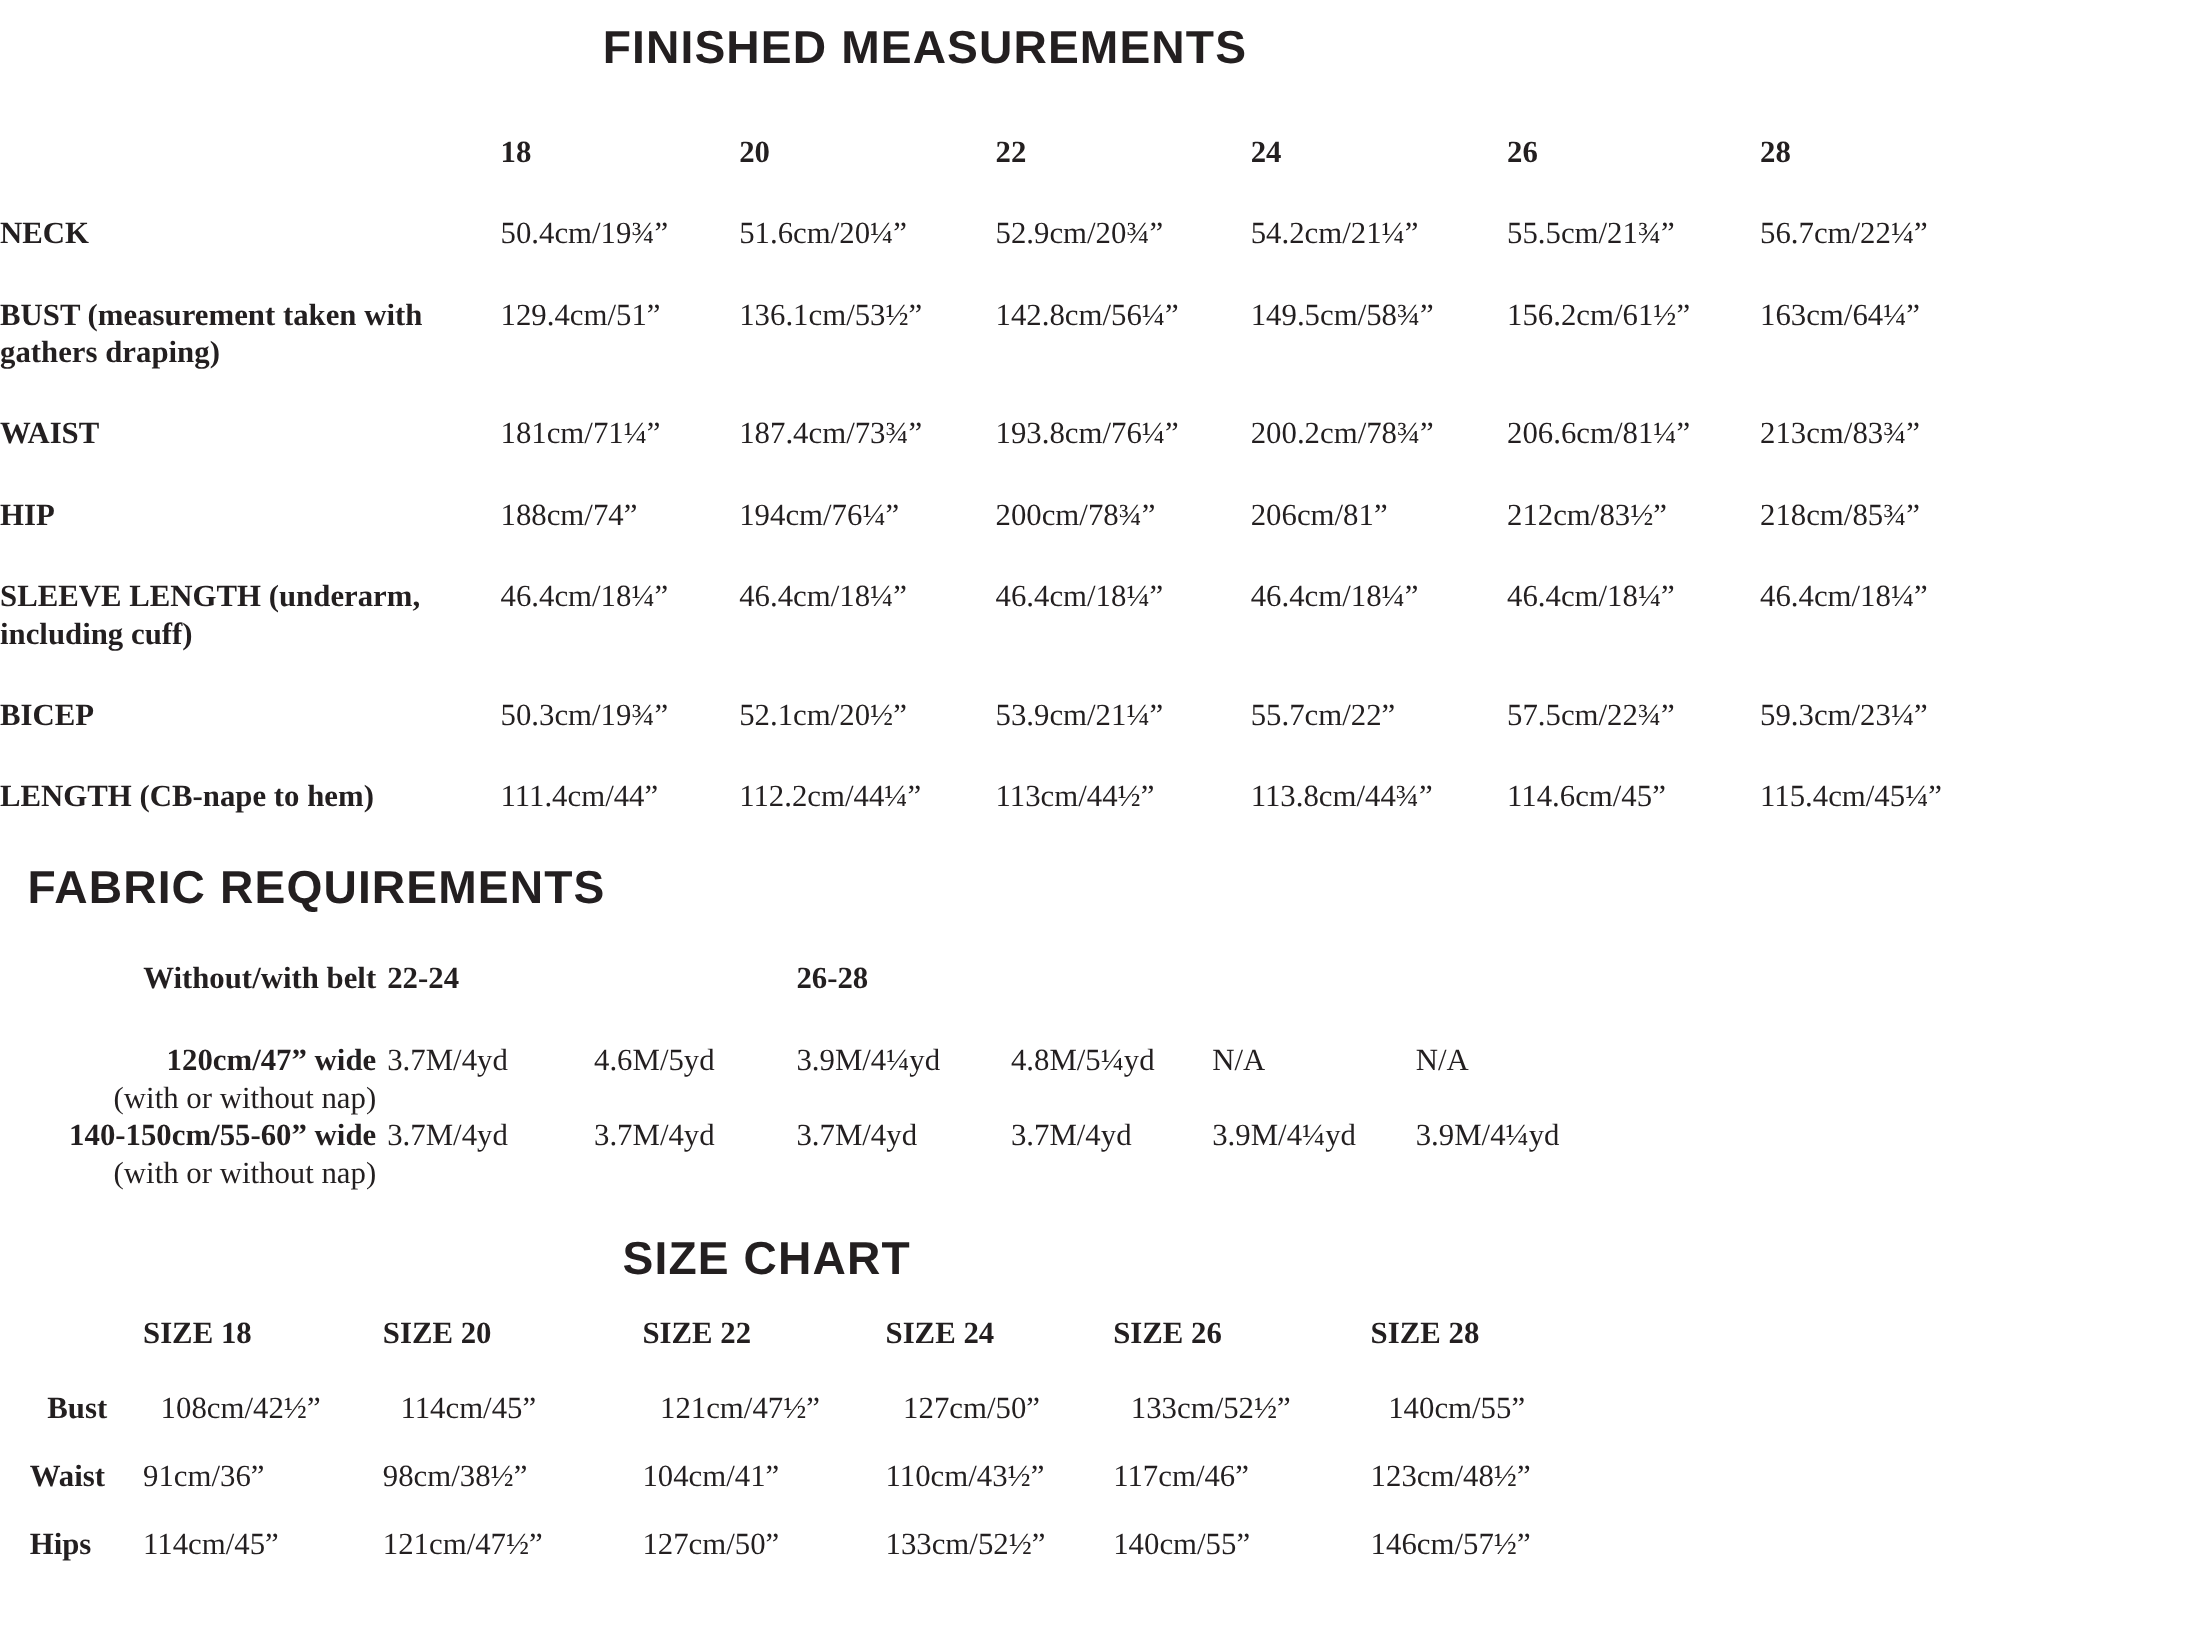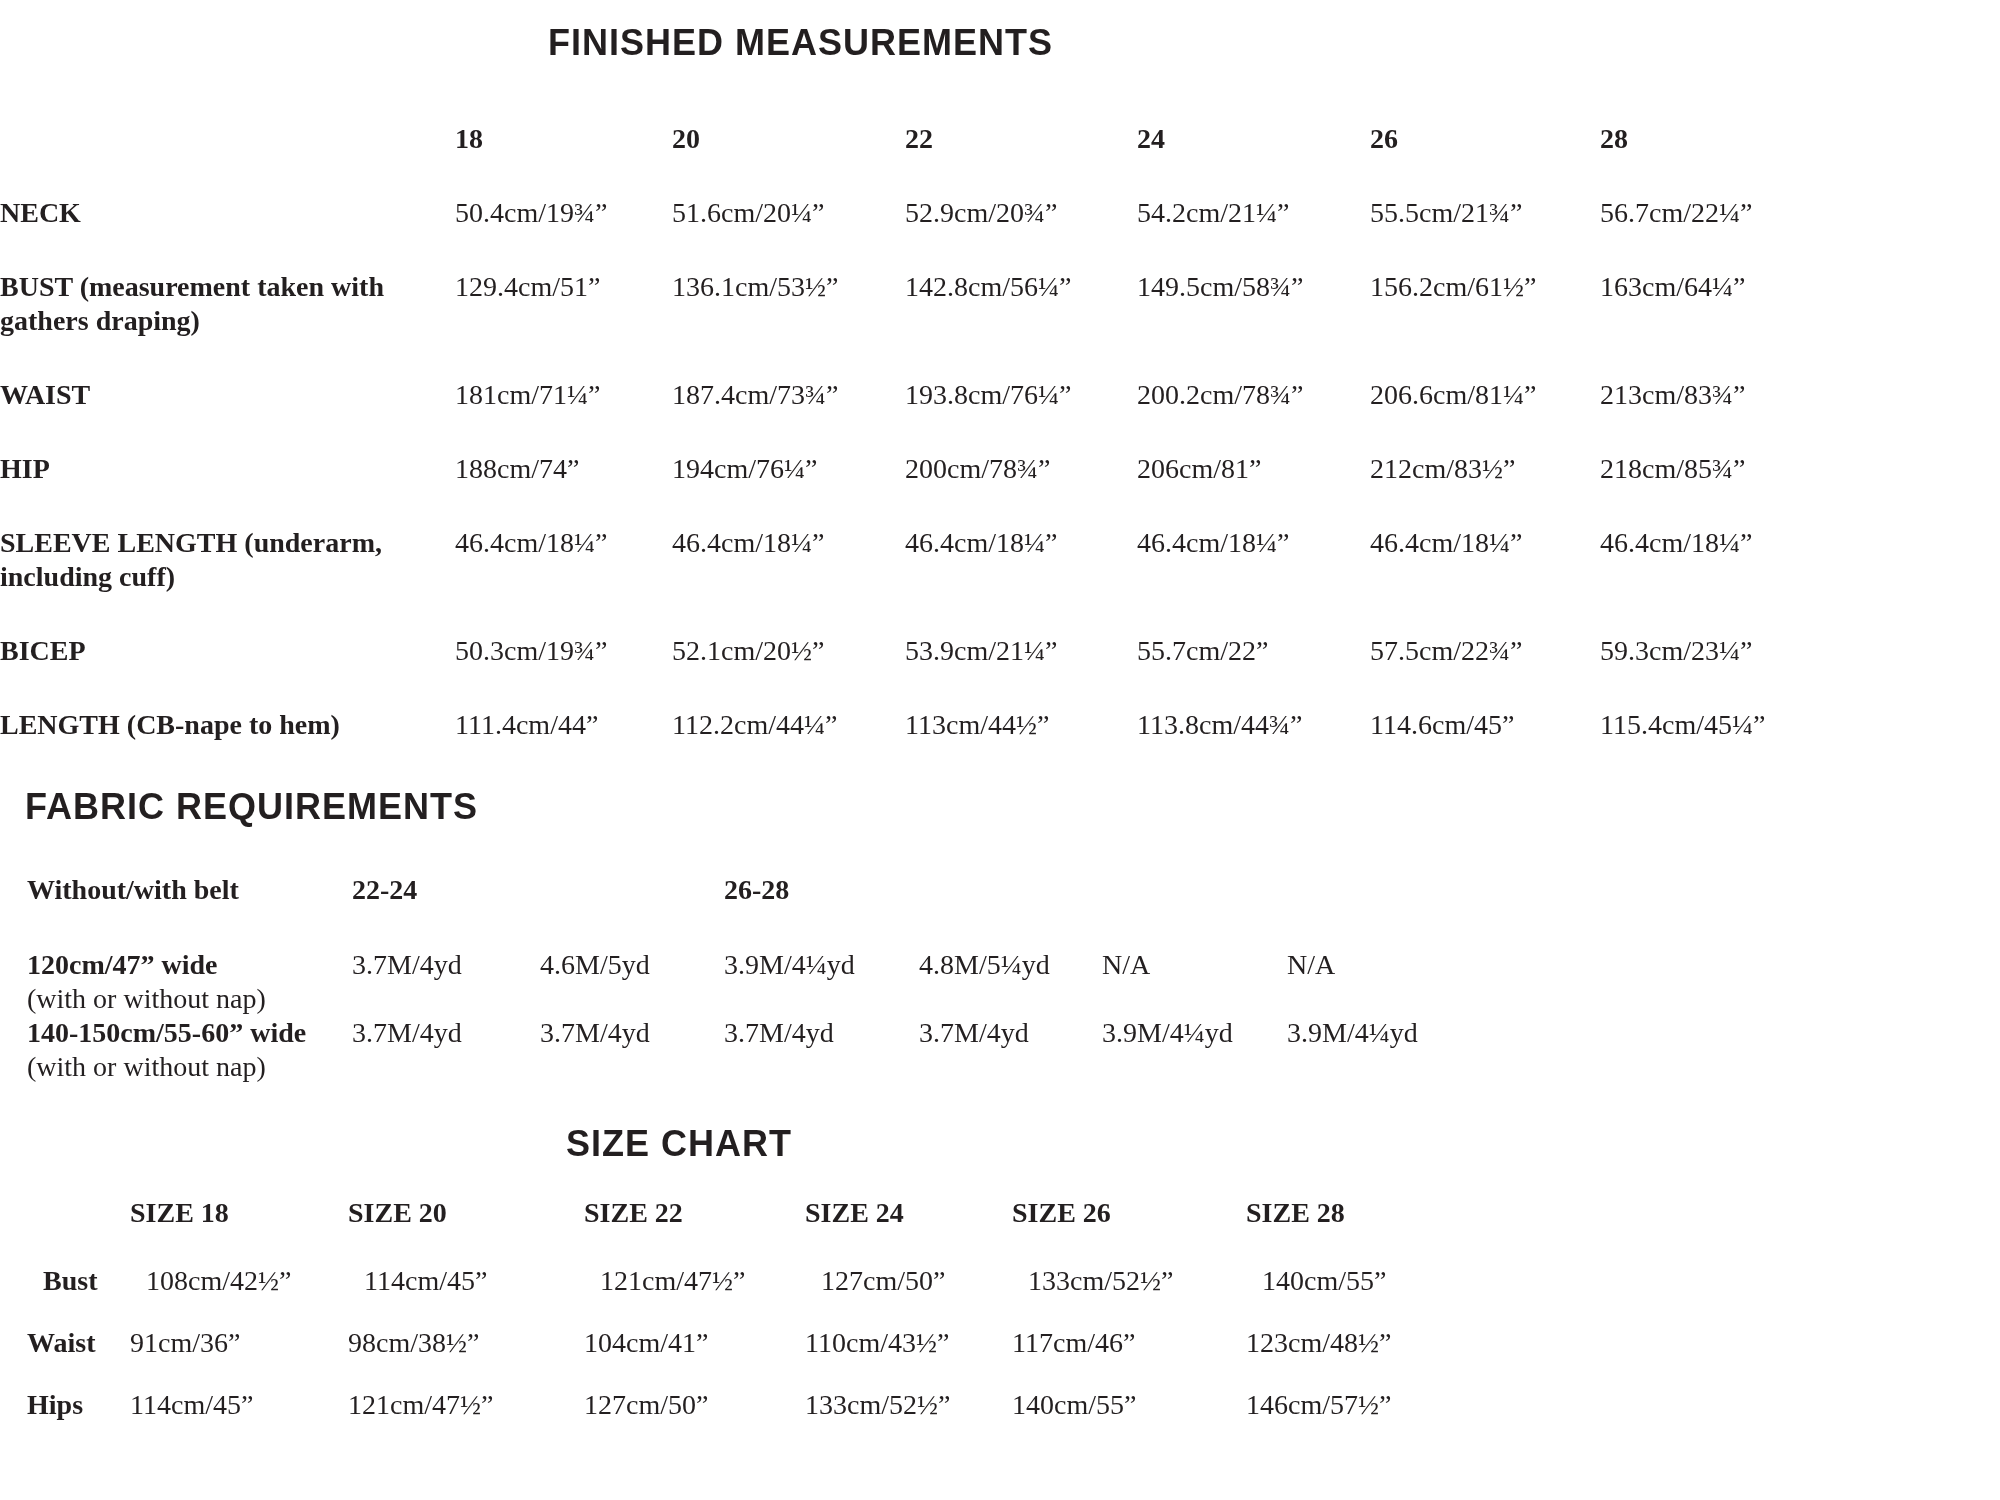--- a/index.html
+++ b/index.html
@@ -11,21 +11,21 @@
     font-family: "Liberation Serif", serif;
     font-size: 28px;
     line-height: 34px;
     overflow: hidden;
   }
   .page { position: relative; width: 2000px; height: 1500px; }
 
   .h1 {
     font-family: "Liberation Sans", sans-serif;
     font-weight: 800;
-    font-size: 36px;
+    font-size: 42px;
     line-height: 46px;
     letter-spacing: 1px;
     color: #231f20;
     width: fit-content;
   }
   .bold { font-weight: 700; }
 
   
   .fm-title { margin: 20px 0 0 548px; }
   .fm-grid {
@@ -39,21 +39,21 @@
   
   .fr-title { margin: 42px 0 0 25px; }
   .fr-grid {
     display: grid;
     grid-template-columns: 352px 188px 184px 195px 183px 185px auto;
   }
   .fr-header { margin-top: 43px; }
   .fr-row1 { margin-top: 41px; }
   .fr-row2 { }
   .span2 { grid-column: span 2; }
-  .frlab { padding-left: 27px; padding-right: 10px; }
+  .frlab { padding-left: 27px; padding-right: 10px; text-align: right; }
 
   
   .sc-title { margin: 37px 0 0 566px; }
   .sc-grid {
     display: grid;
     grid-template-columns: 130px 218px 236px 221px 207px 234px auto;
   }
   .sc-header { margin-top: 29px; }
   .sc-row-first { margin-top: 34px; margin-left: 16px; }
   .sc-row { margin-top: 28px; }

